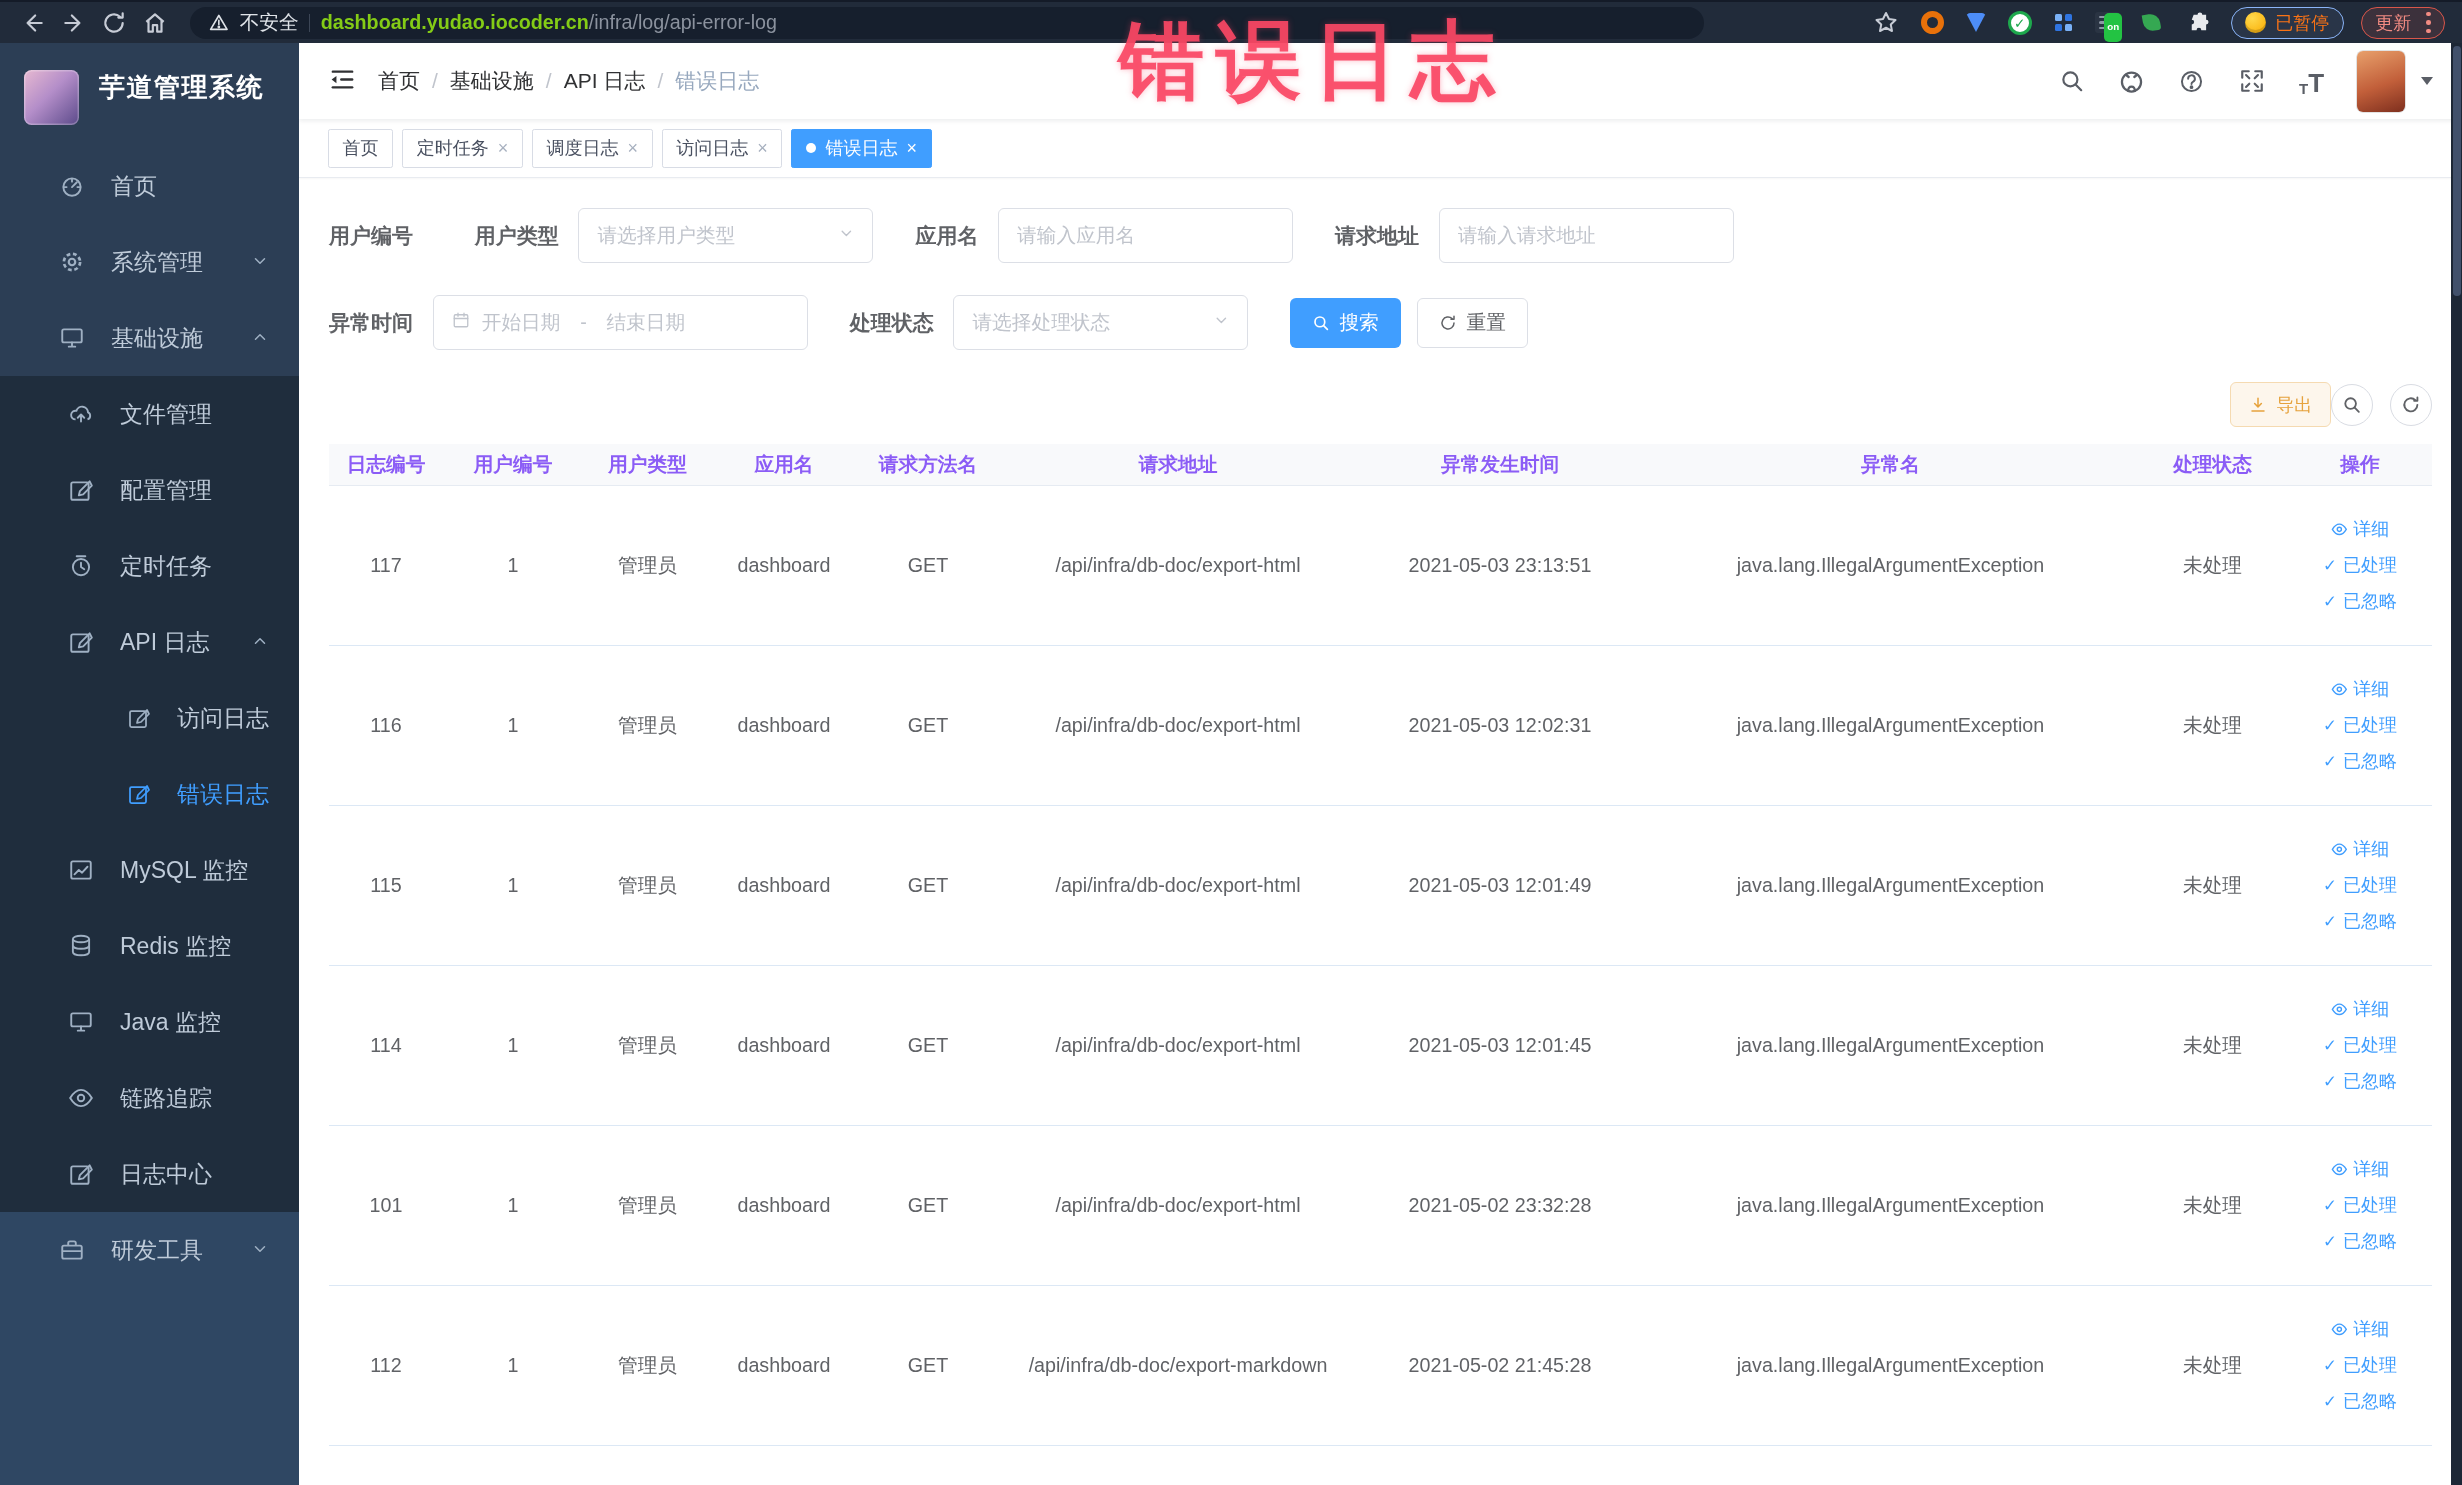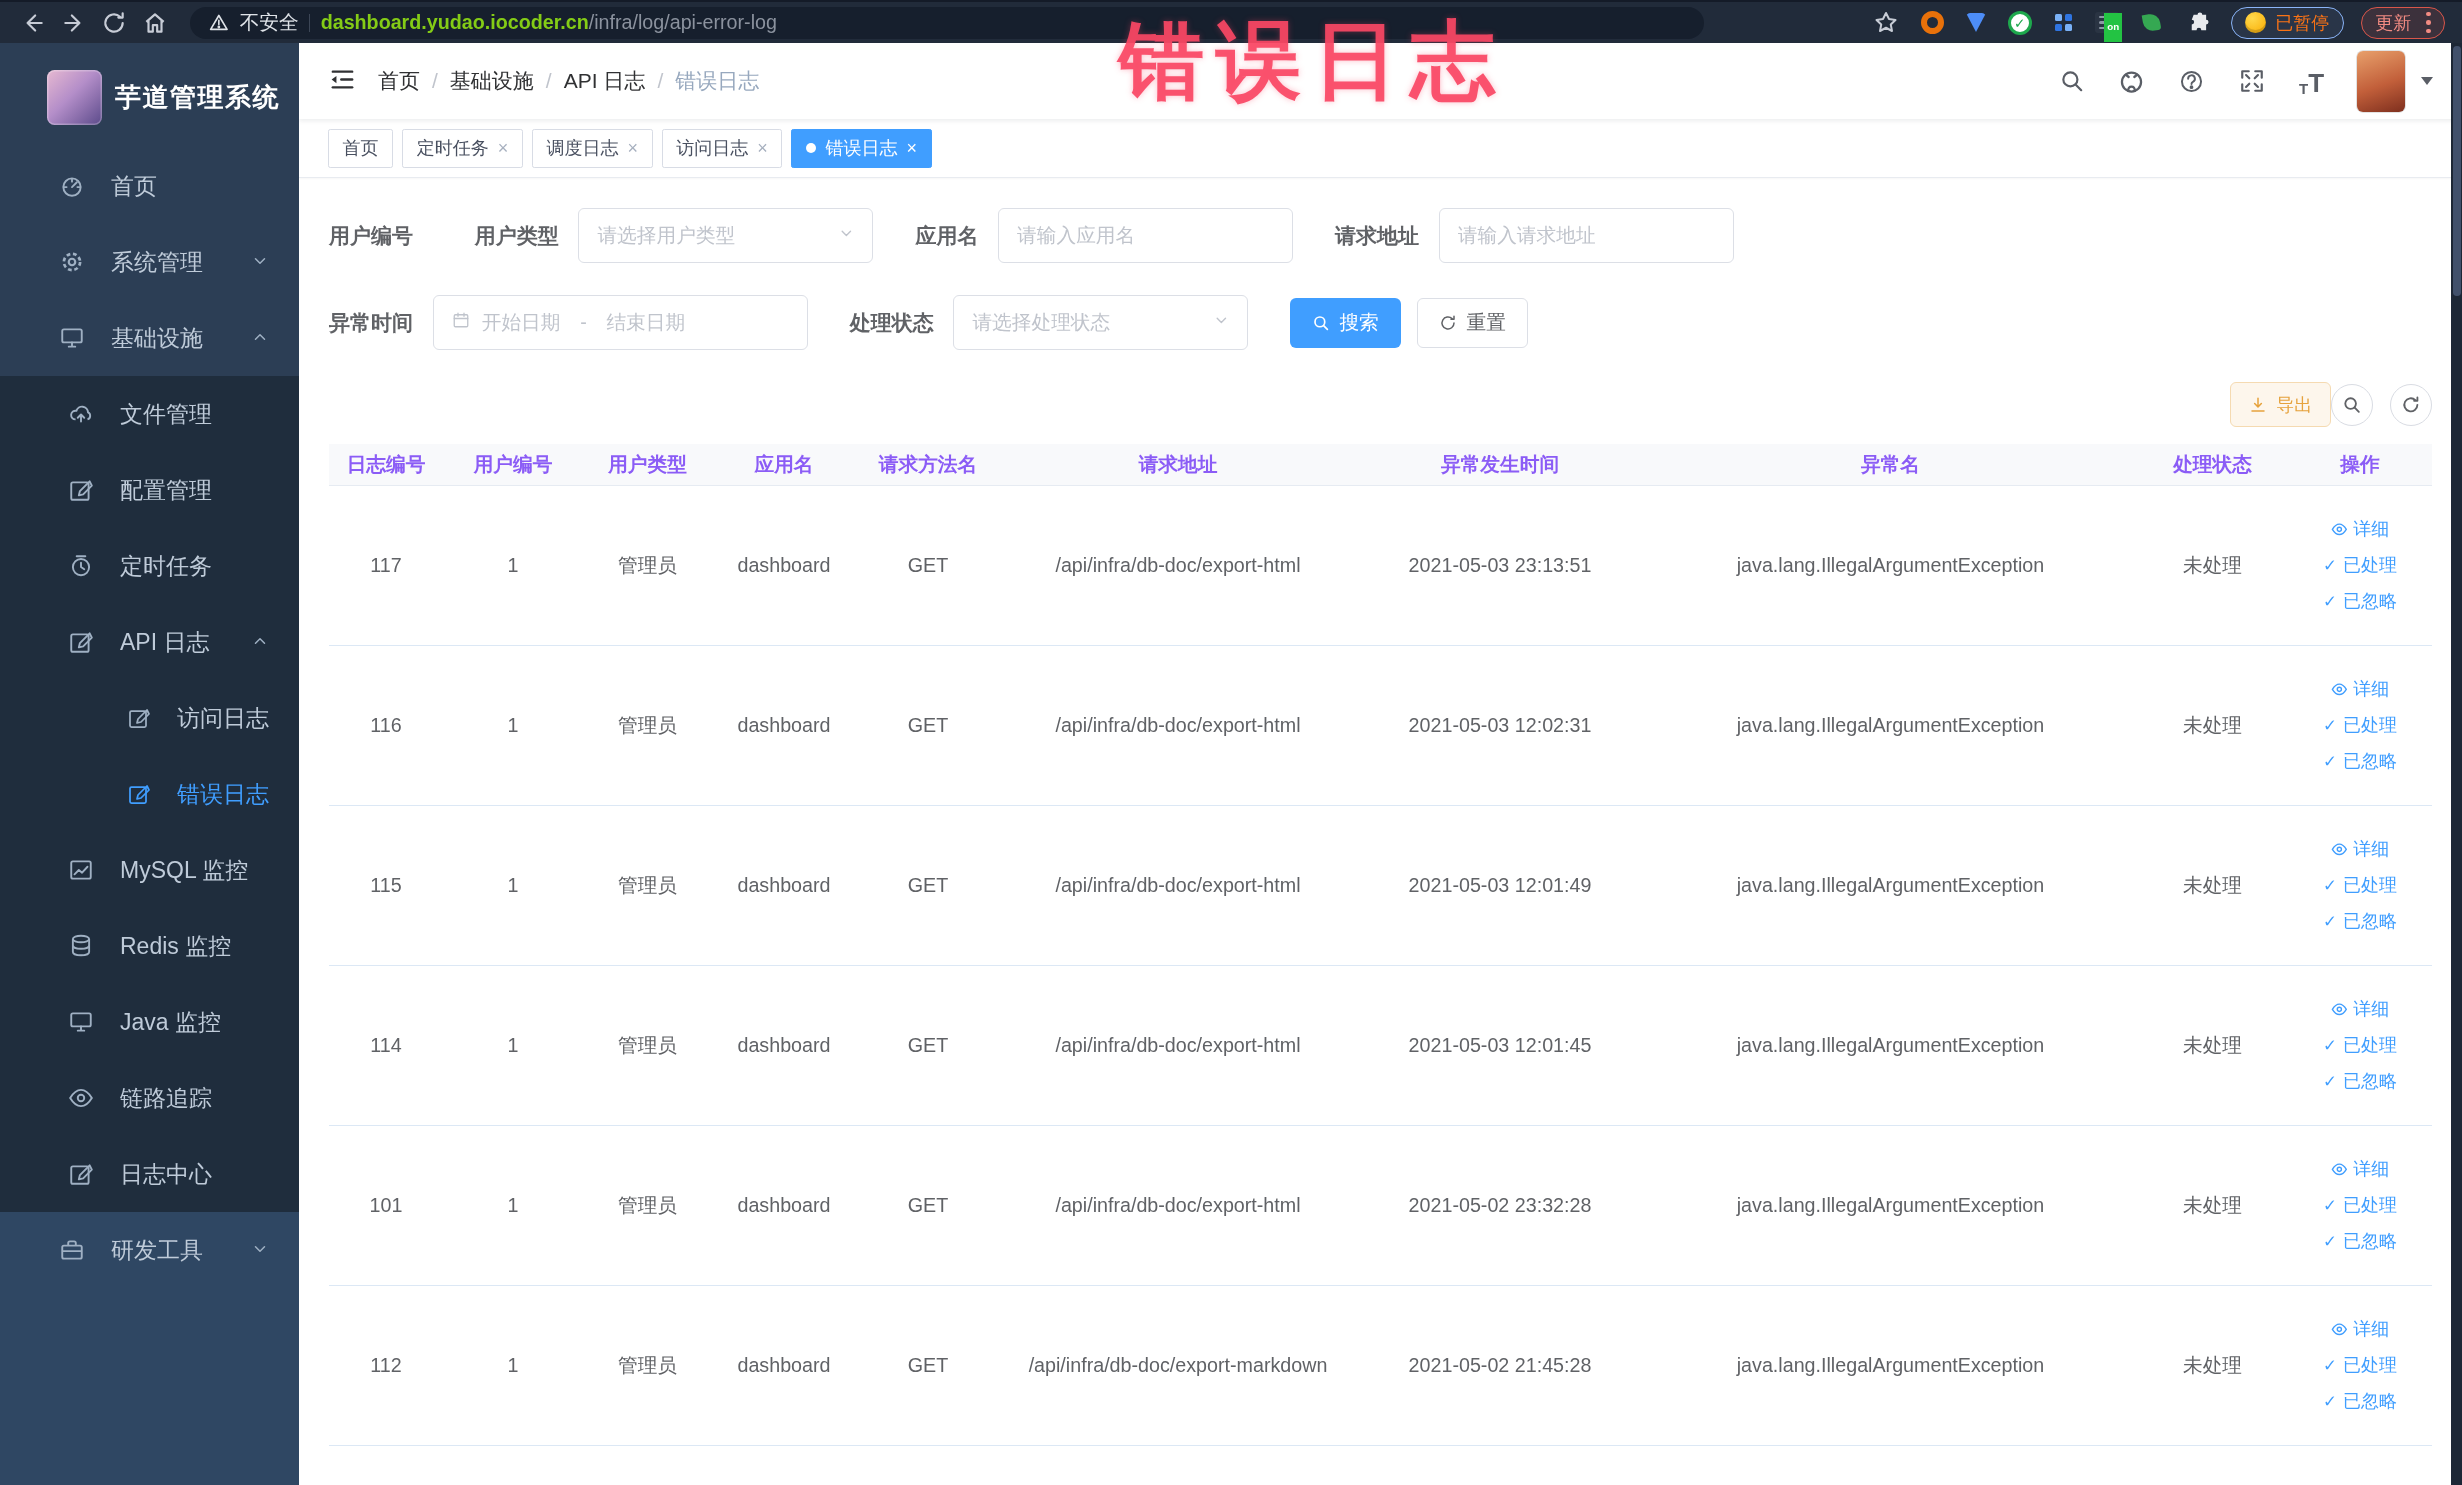--- a/index.html
+++ b/index.html
@@ -31,21 +31,21 @@
   .emoji{width:21px;height:21px;border-radius:50%;background:radial-gradient(circle at 35% 30%,#ffd94d,#f9ab00);box-shadow:inset 0 -3px 0 rgba(0,0,0,.15)}
   .pill-update{border:1.5px solid #d9564a;color:#f28b82;background:rgba(217,86,74,.15)}
   .vdots{display:flex;flex-direction:column;gap:3.8px;margin-left:6px}
   .vdots i{width:4.5px;height:4.5px;border-radius:50%;background:#f28b82}
 
   
   .annotation{position:absolute;left:1119px;top:13.6px;z-index:60;font-size:85px;line-height:1.1;font-weight:700;letter-spacing:12px;color:rgba(250,70,100,.92);text-shadow:0 0 6px rgba(250,70,100,.35);pointer-events:none}
 
   
   .sidebar{position:absolute;top:43px;left:0;bottom:0;width:299px;background:#2c3e55;z-index:10;color:#bfcbd9}
-  .logo-row{display:flex;align-items:center;padding:27px 0 23px 47px;gap:13px}
+  .logo-row{display:flex;align-items:flex-start;padding:27px 0 23px 24px;gap:20px}
   .logo-img{width:55px;height:55px;border-radius:7.6px;background:linear-gradient(135deg,#e7b9d1 0%,#b48ec9 45%,#5b4a8a 100%);box-shadow:inset 0 0 0 1.5px rgba(255,255,255,.25);flex:0 0 auto}
   .logo-title{color:#fff;font-size:26px;font-weight:700;letter-spacing:1.5px}
   .menu{display:flex;flex-direction:column}
   .mi{height:76px;display:flex;align-items:center;gap:26px;padding-left:59px;font-size:23px;color:#bfcbd9;position:relative;cursor:pointer}
   .mi svg{flex:0 0 auto;color:#9fb0c3}
   .mi .chev{position:absolute;right:30px;color:#8a97a8}
   .mi.lv2{background:#1f2d3d;padding-left:68px}
   .mi.lv3{background:#1f2d3d;padding-left:127px}
   .mi.active{color:#409eff}
   .mi.active svg{color:#409eff}
@@ -174,21 +174,21 @@
           <i></i>
           <i></i>
           <i></i>
         </span>
       <span class="ext">
           <span class="ext-on">
             <i></i>
             <i></i>
             <i></i>
           </span>
-          <b style="position:absolute;right:-1.5px;bottom:-6px;background:#23c343;color:#fff;font-size:9.8px;border-radius:0;padding:9px 3px;line-height:1.1">on</b>
+          <b style="position:absolute;right:-1.5px;bottom:-6px;background:#23c343;color:#fff;font-size:9.8px;border-radius:5px;padding:9px 3px;line-height:1.1">on</b>
         </span>
       <span class="ext">
           <span class="ext-leaf"></span>
         </span>
       <span class="nav-ic">
         <svg width="23" height="23" viewBox="0 0 48 48" fill="#e8eaed">
             <path d="M16 8 h8 a5 5 0 1 1 10 0 h8 v10 a5 5 0 1 1 0 10 v12 h-10 a5 5 0 1 0 -10 0 H12 V28 a5 5 0 1 0 0-10 z"></path>
           </svg>
       </span>
       <span class="pill pill-paused">

